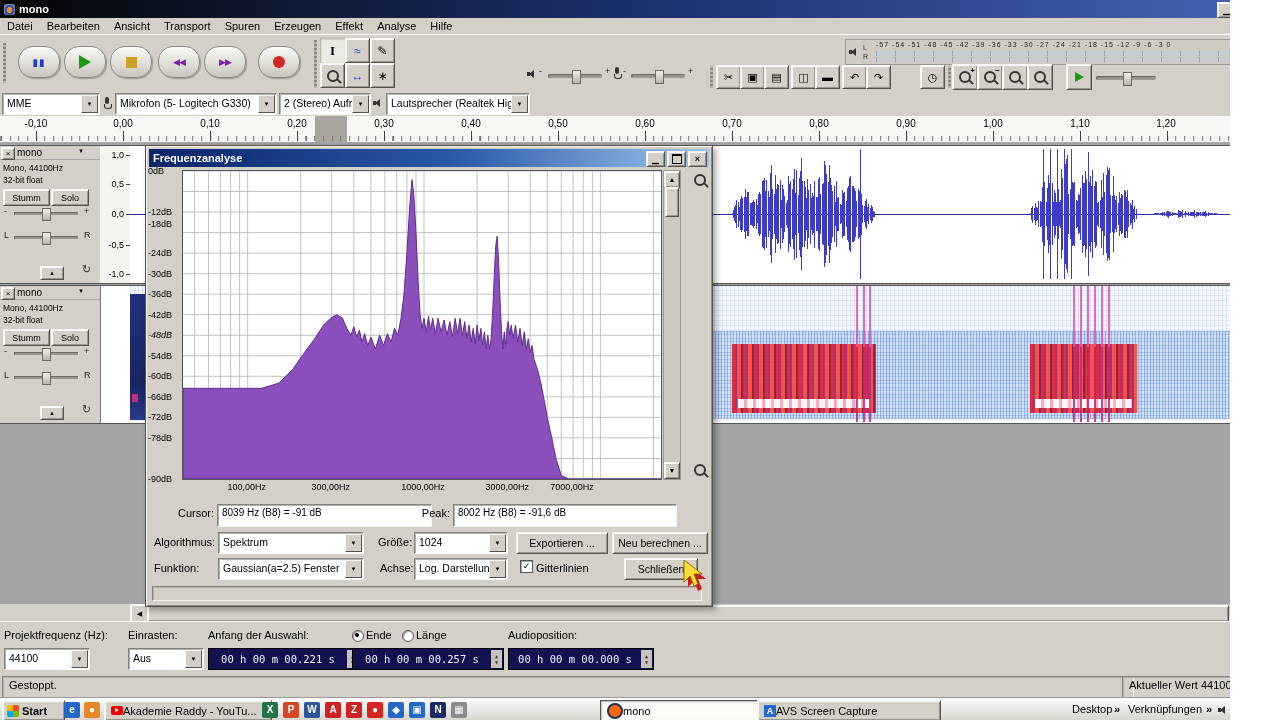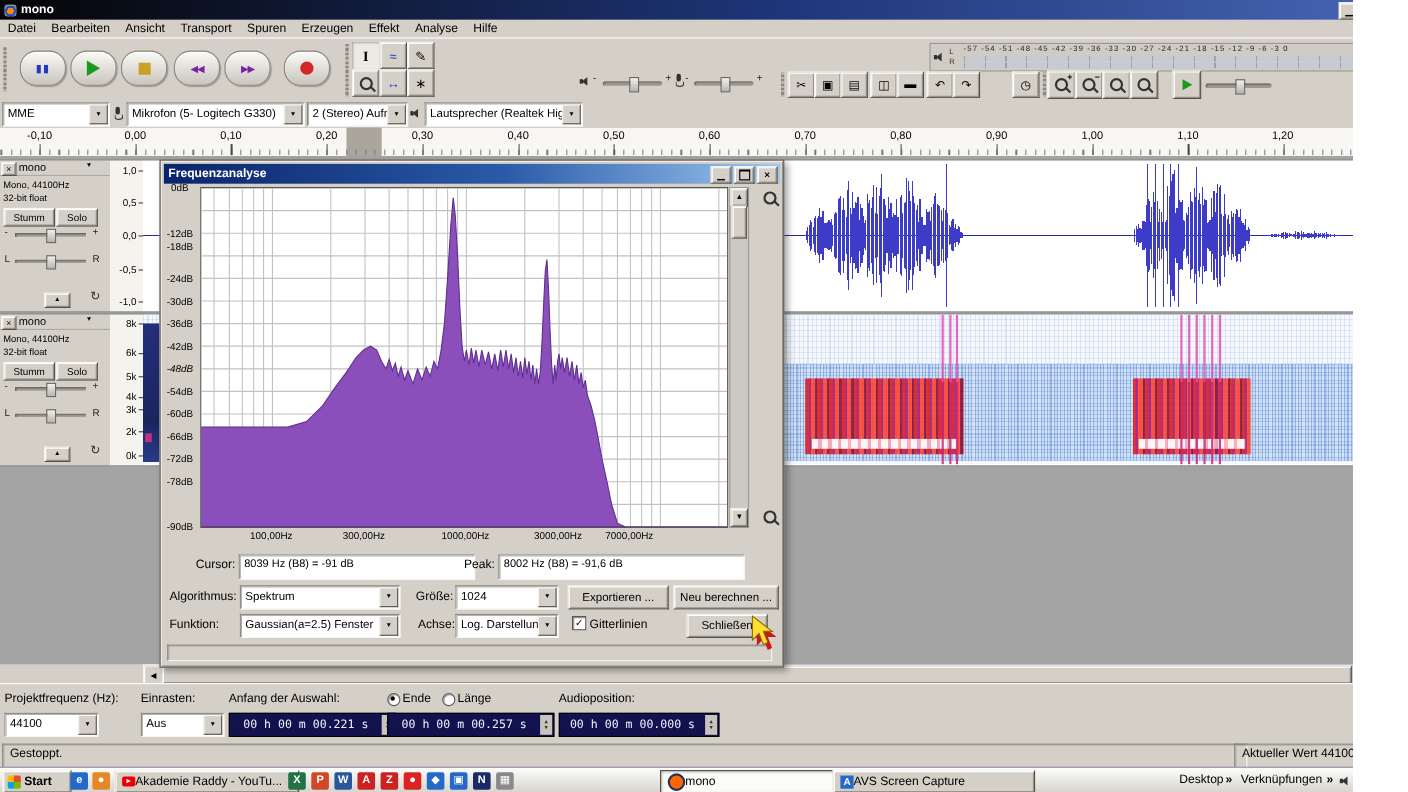--- a/index.html
+++ b/index.html
@@ -1,16 +1,16 @@
 <!DOCTYPE html>
 <html><head>
 <meta charset="utf-8">
 <style>
 html,body{margin:0;padding:0}
-#screen{position:relative;width:1230px;height:720px;background:#c4b5fd;overflow:hidden;
+#screen{position:relative;width:1230px;height:720px;background:#8b5cf6;overflow:hidden;
  font-family:"Liberation Sans","DejaVu Sans",sans-serif;font-size:11px;color:#000}
 .a{position:absolute}
 .raised{background:#d4d0c8;border:1px solid;border-color:#f6f5f1 #55524c #55524c #f6f5f1;box-shadow:inset 1px 1px 0 #fff,inset -1px -1px 0 #98948c}
 .sunk{border:1px solid;border-color:#84827c #f6f5f1 #f6f5f1 #84827c;box-shadow:inset 1px 1px 0 #b5b2aa}
 .lb{position:absolute;white-space:nowrap;font-size:11px}
 
 .titlebar{left:0;top:0;width:1280px;height:18px;background:linear-gradient(90deg,#050505,#1e3578 55%,#4766b4);display:flex;align-items:center;color:#fff}
 .applogo{width:11px;height:11px;margin:0 4px;border-radius:3px;background:radial-gradient(circle at 50% 55%,#ff8a00 0 3px,#2a52be 3px 5px,#88a 5px)}
 .ttext{font-weight:bold;font-size:11px}
 .wbtns{position:absolute;right:2px;top:2px;display:flex}
@@ -101,21 +101,21 @@
 .hscroll{left:130px;top:604px;width:1132px;height:17px;background:#cfccc5}
 .hbtn{position:absolute;top:0;width:17px;height:17px;font-size:7px;display:flex;align-items:center;justify-content:center}
 .hthumb{position:absolute;left:17px;top:1px;height:15px;width:1080px}
 .hsleft{left:0;top:604px;width:130px;height:17px;background:#d4d0c8}
 .corner{left:1262px;top:604px;width:18px;height:17px;background:#d4d0c8}
 
 #dialog{left:145px;top:145px;width:566px;height:460px;background:#d4d0c8;border:1px solid #55524c;box-shadow:inset 1px 1px 0 #f6f5f1,inset -1px -1px 0 #8a8880,3px 3px 6px rgba(0,0,0,.35);z-index:30}
 .dtitle{position:absolute;left:3px;top:3px;right:3px;height:18px;background:linear-gradient(90deg,#0a246a,#2a5aa8 55%,#9ec7f0);color:#fff;font-weight:bold;display:flex;align-items:center;padding-left:4px}
 .dtb{position:absolute;right:2px;top:2px;display:flex}
 .plotbox{position:absolute;left:36px;top:24px;width:478px;height:308px;background:#fff;border:1px solid #555}
-.ylab{position:absolute;left:2px;width:31px;text-align:center;font-size:9px}
+.ylab{position:absolute;left:2px;width:31px;text-align:left;font-size:9px}
 .xlab{position:absolute;top:336px;transform:translateX(-50%);font-size:9px;white-space:nowrap}
 .dscroll{position:absolute;left:517px;top:24px;width:16px;height:308px;background:#ccc9c2;border:1px solid #9a9890}
 .dfield{position:absolute;background:#fff;height:17px;font-size:10px;padding:2px 4px;white-space:nowrap;overflow:hidden}
 .dbtn{position:absolute;height:20px;font-size:10.5px;display:flex;align-items:center;justify-content:center}
 .cb{position:absolute;width:11px;height:11px;background:#fff;border:1px solid #555;box-shadow:inset 1px 1px 1px #999;font-size:9px;line-height:10px;text-align:center}
 .radio{position:absolute;width:10px;height:10px;border-radius:50%;border:1px solid #555;background:#fff;box-shadow:inset 1px 1px 1px #999}
 .radio.sel:after{content:"";display:block;width:4px;height:4px;background:#000;border-radius:50%;margin:2px}
 
 .selbar{left:0;top:621px;width:1280px;height:52px;background:#d4d0c8;border-top:1px solid #fff}
 .tf{position:absolute;height:20px;background:#12124e;border:1px solid #000;color:#f0f0ff;font-family:"DejaVu Sans Mono","Liberation Mono",monospace;font-size:10.5px;display:flex;align-items:center;justify-content:center;padding-right:12px}
@@ -396,36 +396,20 @@
         </div>
    <span class="pmini" style="left:84px;top:60px">+</span>
    <span class="pmini" style="left:4px;top:84px">L</span>
    <div class="ptrack" style="left:14px;top:90px">
           <div class="pthumb"></div>
         </div>
    <span class="pmini" style="left:84px;top:84px">R</span>
    <div class="pcol raised">▲</div>
    <span class="pfit">↻</span>
   </div>
-  <div class="truler" id="ruler2">
-        <span class="rl" style="top: 3px;">8k</span>
-        <div class="rtick" style="top: 8px;"></div>
-        <span class="rl" style="top: 30px;">6k</span>
-        <div class="rtick" style="top: 35px;"></div>
-        <span class="rl" style="top: 51px;">5k</span>
-        <div class="rtick" style="top: 56px;"></div>
-        <span class="rl" style="top: 70px;">4k</span>
-        <div class="rtick" style="top: 75px;"></div>
-        <span class="rl" style="top: 81px;">3k</span>
-        <div class="rtick" style="top: 86px;"></div>
-        <span class="rl" style="top: 101px;">2k</span>
-        <div class="rtick" style="top: 106px;"></div>
-        <span class="rl" style="top: 123px;">0k</span>
-        <div class="rtick" style="top: 128px;"></div>
-      </div>
   <div class="wavearea" id="spectro">
    <div class="sp-top"></div>
    <div class="sp-mid"></div>
    <div class="sp-bot"></div>
    <div class="sp-sliver"></div>
   <div class="hotzone" style="left: 602px; width: 143.55px;">
           <div class="hotwhite"></div>
         </div>
         <div class="hotzone" style="left: 900.41px; width: 106.14px;">
           <div class="hotwhite"></div>

